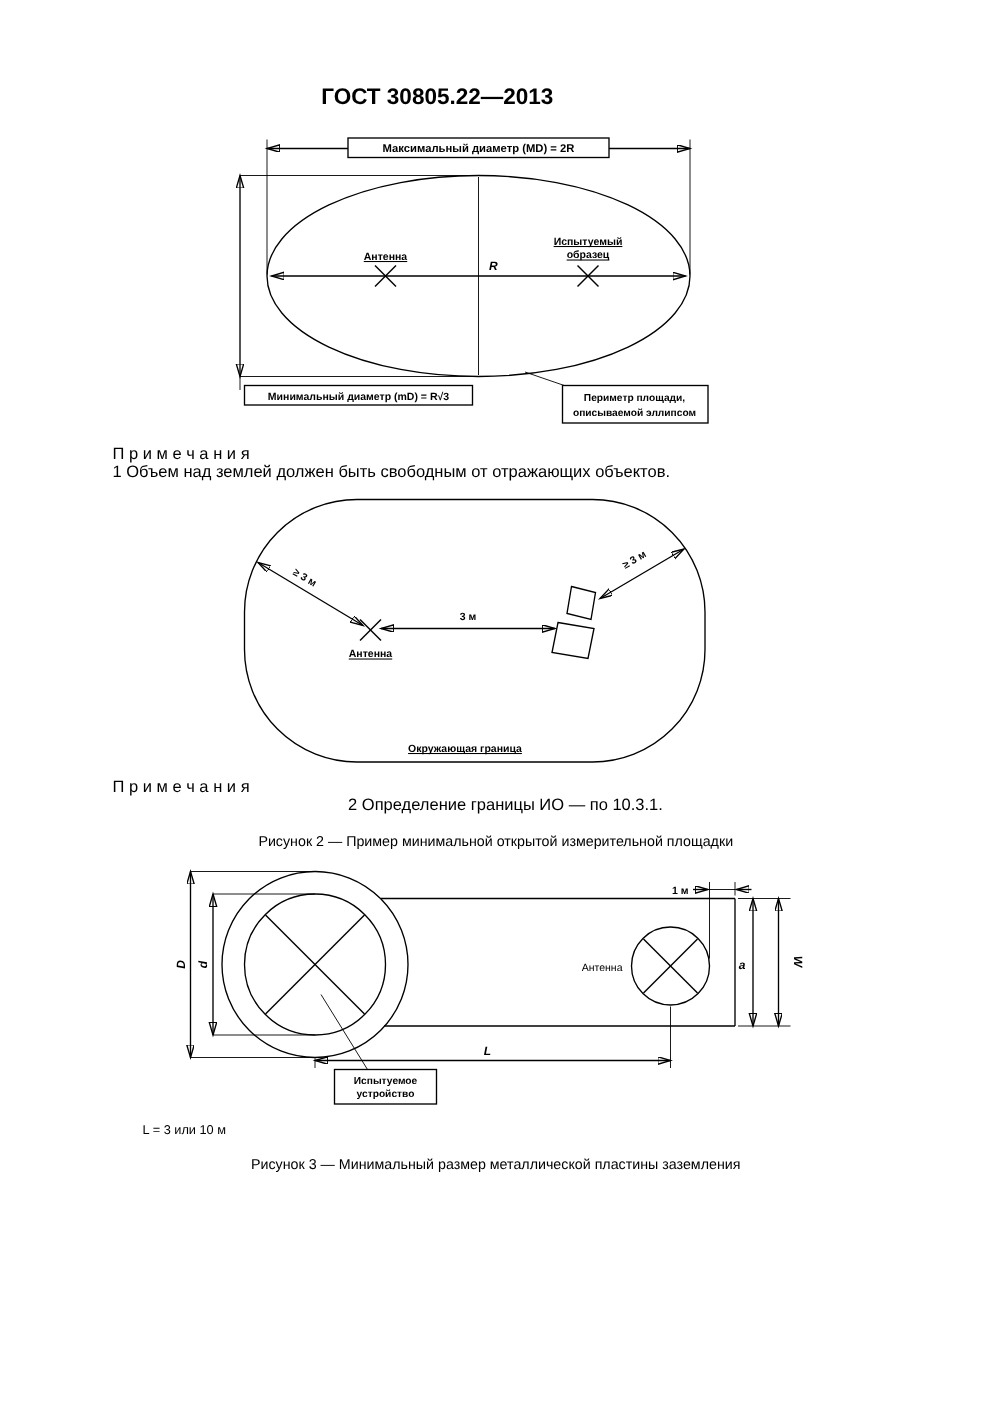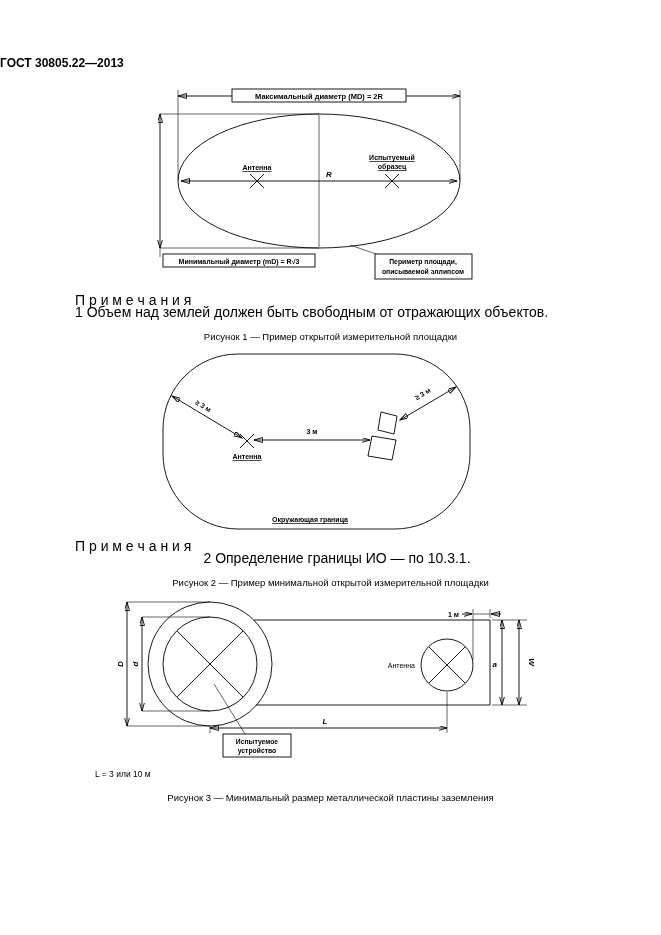--- a/index.html
+++ b/index.html
@@ -2,26 +2,26 @@
 <html><head>
 <meta charset="utf-8">
 <style>
   * { margin:0; padding:0; box-sizing:border-box; }
   html,body { background:#ffffff; }
   body {
     width:661px; height:935px; overflow:hidden;
     font-family:"Liberation Sans", sans-serif; color:#000;
   }
   .page { width:661px; height:935px; padding-top:56px; position:relative; }
-  .doc-header { text-align:left; padding-right:78px; font-weight:bold; font-size:12px; }
+  .doc-header { text-align:center; padding-right:78px; font-weight:bold; font-size:15px; }
   .fig-wrap { position:relative;text-decoration:underline; }
   .fig1-wrap { margin:14px 0 0 145px; }
   .fig2-wrap { margin:8px 0 0 150px; }
   .fig3-wrap { margin:8px 0 0 85px; }
-  .notes { margin:6px 0 0 75px; width:510px; font-size:14px; line-height:11.5px; }
+  .notes { margin:6px 0 0 75px; width:510px; font-size:11px; line-height:11.5px; }
   .notes .note-indent { text-indent:14px;text-align:center; }
   .caption { text-align:center; font-size:9.5px; margin-top:13px; }
   .l-note { margin:5px 0 0 95px; font-size:8.5px; }
   .page-number { text-align:right; padding-right:80px; font-size:10px; margin-top:10px; }
 
   svg { display:block; overflow:visible; }
   .s line, .s ellipse, .s circle, .s rect, .s polygon, .s path { stroke:#000; stroke-width:0.9; fill:none; }
   .s .thin { stroke-width:0.6; }
   .s rect.lab, .s polygon.lab { fill:#ffffff; }
   .s text { stroke:none; fill:#000; font-family:"Liberation Sans", sans-serif; }
@@ -94,21 +94,20 @@
         <text class="b68" x="278" y="190" text-anchor="middle">описываемой эллипсом</text>
       </g>
     </svg>
   </div>
 
   <div class="notes">
     <div>П р и м е ч а н и я</div>
     <div>1 Объем над землей должен быть свободным от отражающих объектов.</div>
   </div>
 
-  <div class="caption">Рисунок 1 — Пример открытой измерительной площадки</div>
 
   <div class="fig-wrap fig2-wrap">
     <svg class="s" width="330" height="185" viewBox="0 0 330 185">
       <defs>
         <marker id="ar2" markerWidth="12" markerHeight="8" refX="8.5" refY="2.5" orient="auto-start-reverse" markerUnits="userSpaceOnUse">
           <path d="M0,0 L8.5,2.5 L0,5 Z" fill="#000" stroke="none"></path>
         </marker>
       </defs>
 
       <g>

